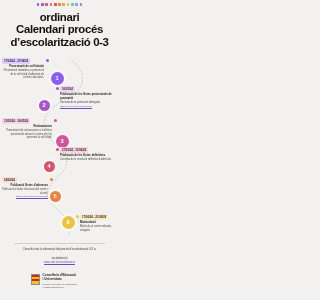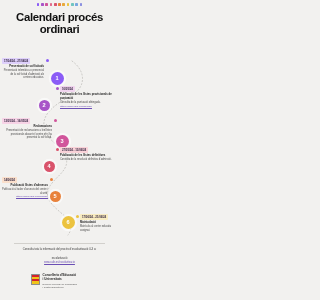--- a/index.html
+++ b/index.html
@@ -123,22 +123,23 @@
       <span class="dot" style="background: rgb(217, 83, 107);"></span>
       <span class="dot" style="background: rgb(232, 130, 60);"></span>
       <span class="dot" style="background: rgb(232, 169, 60);"></span>
       <span class="dot" style="background: rgb(236, 195, 63);"></span>
       <span class="dot" style="background: rgb(111, 197, 192);"></span>
       <span class="dot" style="background: rgb(122, 168, 224);"></span>
       <span class="dot" style="background: rgb(139, 143, 224);"></span>
     </div>
 
   <div class="title">
+    <div>ordinari</div>
     <div>Calendari procés</div>
-    <div>ordinari</div>
+    <div>d’escolarització 0-3</div>
   </div>
 
   <div class="timeline">
     <svg class="spine" viewBox="0 0 119 185" preserveAspectRatio="none">
       <path id="spinepath" d="M72,6 C86,16 86,32 72,40 C56,49 42,58 44,72
                C46,86 62,90 66,102 C70,115 56,121 50,131
                C43,142 52,150 60,157 C70,165 74,172 68,180" fill="none" stroke="#b9b7b3" stroke-width="0.7" stroke-linecap="round" stroke-dasharray="1.1 2.2"></path>
     </svg>
     <div id="nodes">
         <div class="circle c-lg" style="background: rgb(139, 92, 246); left: 50.5px; top: 16.5px;">1</div>

